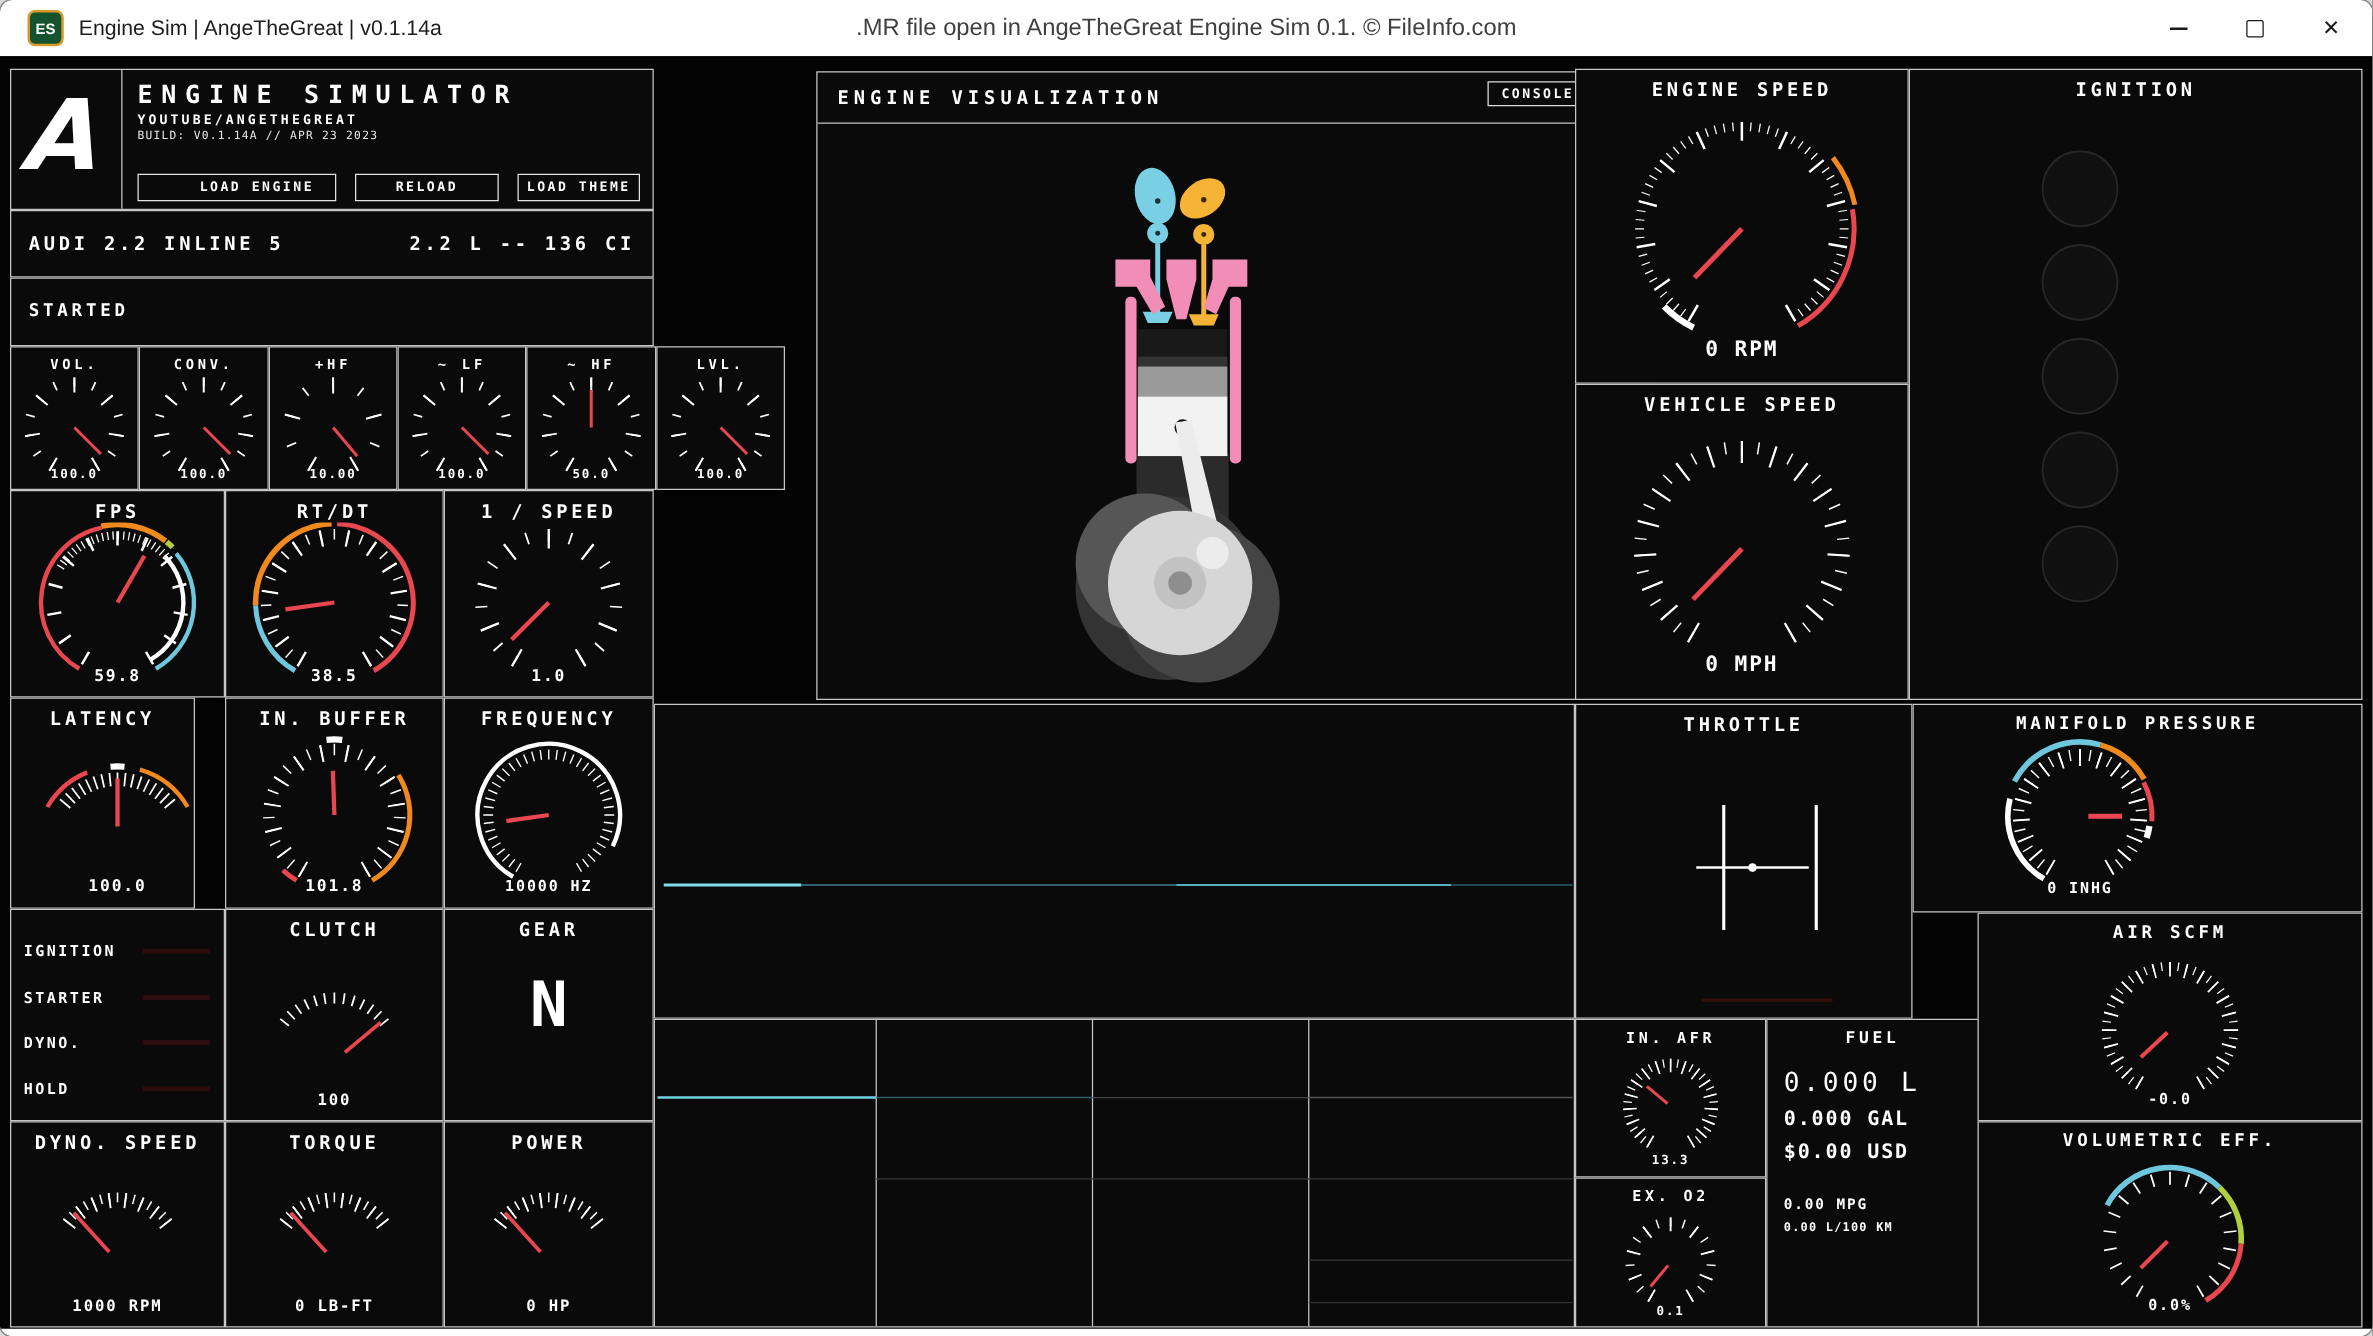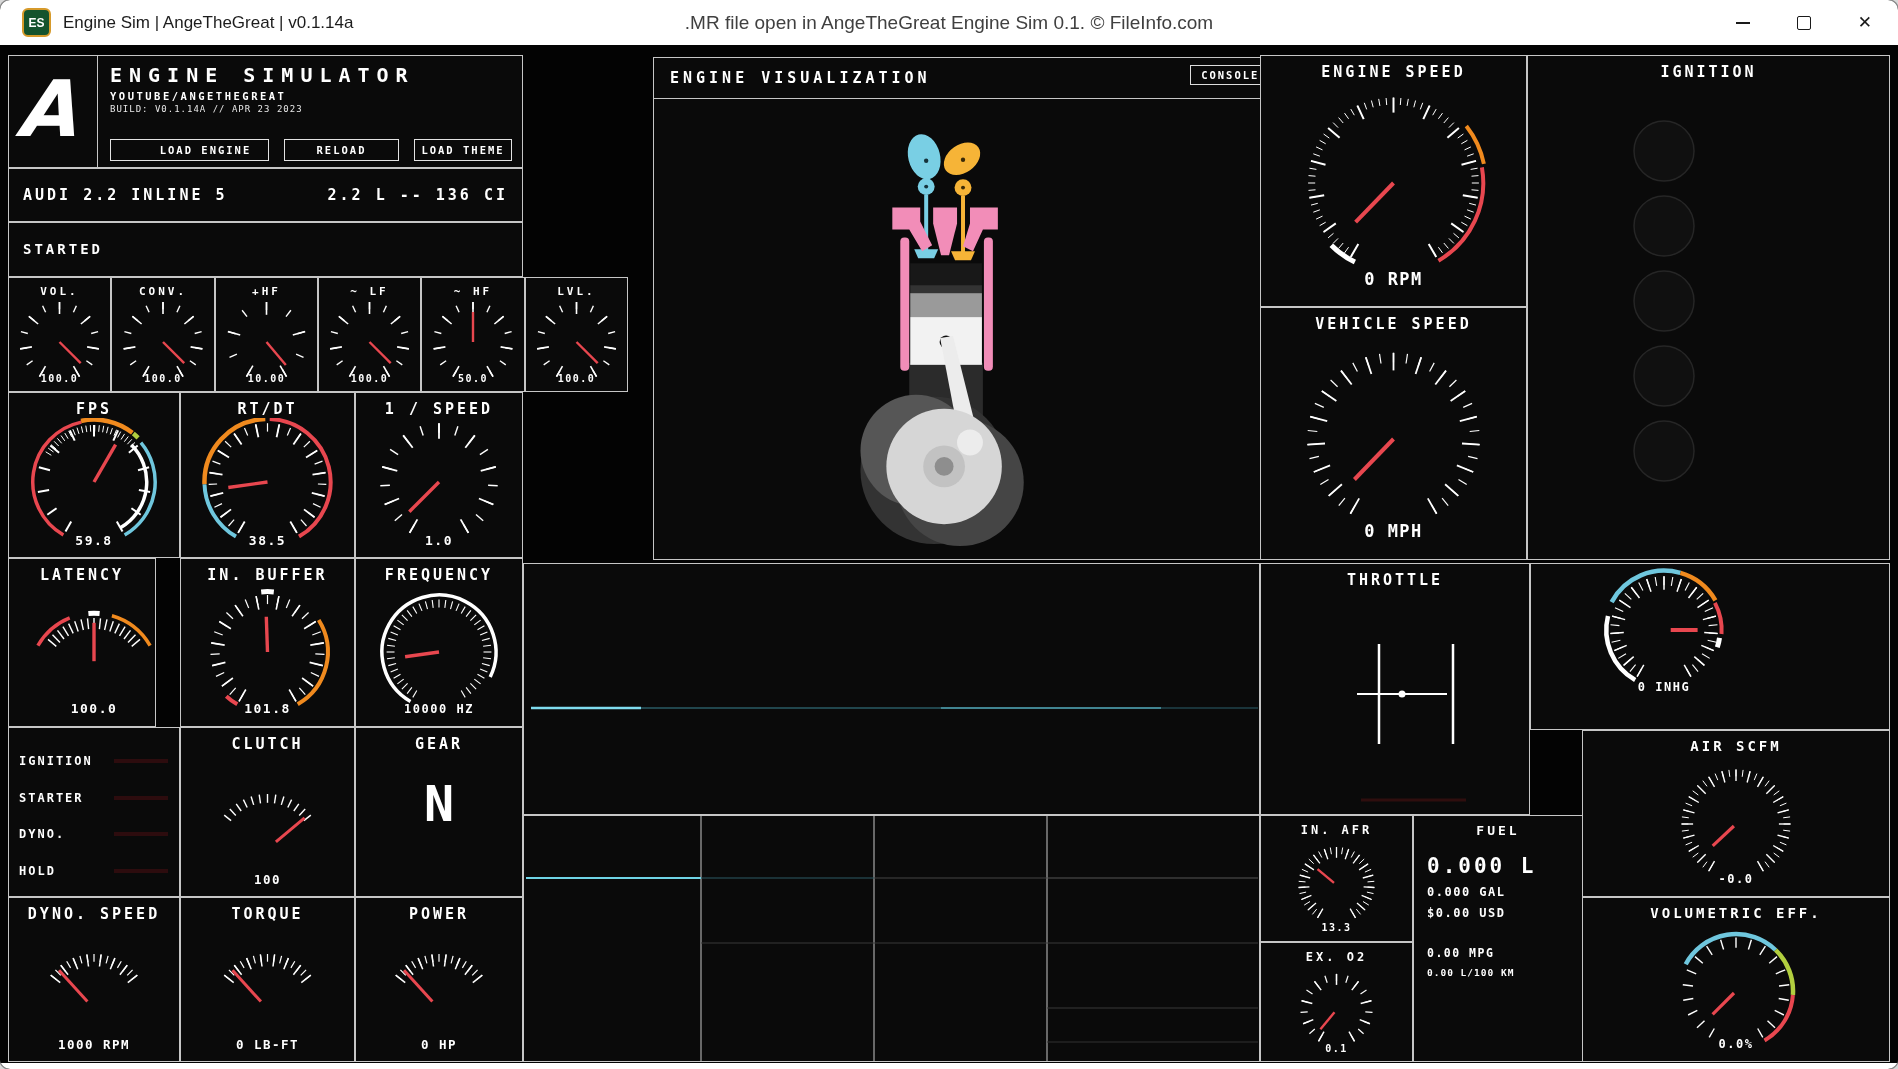--- a/index.html
+++ b/index.html
@@ -35,22 +35,22 @@
         font-size:10.5px;font-weight:bold;letter-spacing:2px;cursor:pointer;}
   .bar-flex{display:flex;align-items:center;justify-content:space-between;padding:0 14px;font-size:15px;
             font-weight:bold;letter-spacing:3px;}
   
   .ind-col{display:flex;flex-direction:column;justify-content:space-evenly;height:100%;padding:4px 8px 4px 10px;}
   .ind-row{display:flex;align-items:center;}
   .ind-label{font-size:12px;font-weight:bold;letter-spacing:2px;}
   .ind-bar{margin-left:auto;margin-right:3px;width:54px;height:4px;background:#2d0c0e;}
   .gear-n{text-align:center;font-size:50px;font-weight:bold;margin-top:22px;}
   
-  .fuel-main{font-size:21px;font-weight:bold;letter-spacing:3px;margin:16px 0 0 13px;}
-  .fuel-line{font-size:12px;font-weight:bold;letter-spacing:1.5px;margin:7px 0 0 13px;}
+  .fuel-main{font-size:21px;font-weight:normal;letter-spacing:3px;margin:16px 0 0 13px;}
+  .fuel-line{font-size:16px;font-weight:bold;letter-spacing:1.5px;margin:7px 0 0 13px;}
   .fuel-line2{font-size:11.5px;font-weight:bold;letter-spacing:1.5px;margin:26px 0 0 13px;}
   .fuel-line3{font-size:9.5px;font-weight:bold;letter-spacing:1px;margin:7px 0 0 13px;}
   .strip{position:absolute;left:0;right:0;border-bottom:1px solid #c6c6c6;display:flex;align-items:center;}
   .strip-title{font-size:15px;font-weight:bold;letter-spacing:4px;padding-left:16px;}
   .console-btn{position:absolute;right:8px;top:7px;border:1.5px solid #ddd;padding:3px 10px;
                font-size:10.5px;font-weight:bold;letter-spacing:2px;cursor:pointer;}
   .abs-svg{position:absolute;left:0;top:0;pointer-events:none;}
 </style>
 </head>
 <body>
@@ -821,21 +821,21 @@
     <div class="g-label" style="font-size:15px;">THROTTLE</div>
     <svg class="abs-svg" width="268" height="250">
       <line x1="118" y1="80" x2="118" y2="180" stroke="#ffffff" stroke-width="2.5"></line>
       <line x1="192" y1="80" x2="192" y2="180" stroke="#ffffff" stroke-width="2.5"></line>
       <line x1="96" y1="130" x2="186" y2="130" stroke="#ffffff" stroke-width="2"></line>
       <circle cx="141" cy="130" r="3.5" fill="#ffffff"></circle>
       <line x1="100" y1="236" x2="205" y2="236" stroke="#2f0e0e" stroke-width="3"></line>
     </svg>
   </div>
 
-  <div class="panel" style="left:1530px;top:563px;width:360px;height:167px;"><svg width="358" height="137">
+  <div class="panel" style="left:1530px;top:563px;width:360px;height:167px;"><div class="g-label" style="font-size:14px">MANIFOLD PRESSURE</div><svg width="358" height="137">
         <line x1="110.6" y1="104.8" x2="106.1" y2="112.6" stroke="#fff" stroke-width="1.1"></line>
         <line x1="104.6" y1="100.6" x2="98.9" y2="107.6" stroke="#fff" stroke-width="1.1"></line>
         <line x1="99.3" y1="95.5" x2="92.6" y2="101.4" stroke="#fff" stroke-width="1.1"></line>
         <line x1="95.0" y1="89.7" x2="87.3" y2="94.4" stroke="#fff" stroke-width="1.1"></line>
         <line x1="91.6" y1="83.1" x2="83.3" y2="86.6" stroke="#fff" stroke-width="1.1"></line>
         <line x1="89.4" y1="76.2" x2="80.6" y2="78.2" stroke="#fff" stroke-width="1.1"></line>
         <line x1="88.3" y1="68.9" x2="79.4" y2="69.5" stroke="#fff" stroke-width="1.1"></line>
         <line x1="88.4" y1="61.6" x2="79.5" y2="60.7" stroke="#fff" stroke-width="1.1"></line>
         <line x1="89.7" y1="54.4" x2="81.1" y2="52.1" stroke="#fff" stroke-width="1.1"></line>
         <line x1="92.2" y1="47.5" x2="84.0" y2="43.8" stroke="#fff" stroke-width="1.1"></line>

